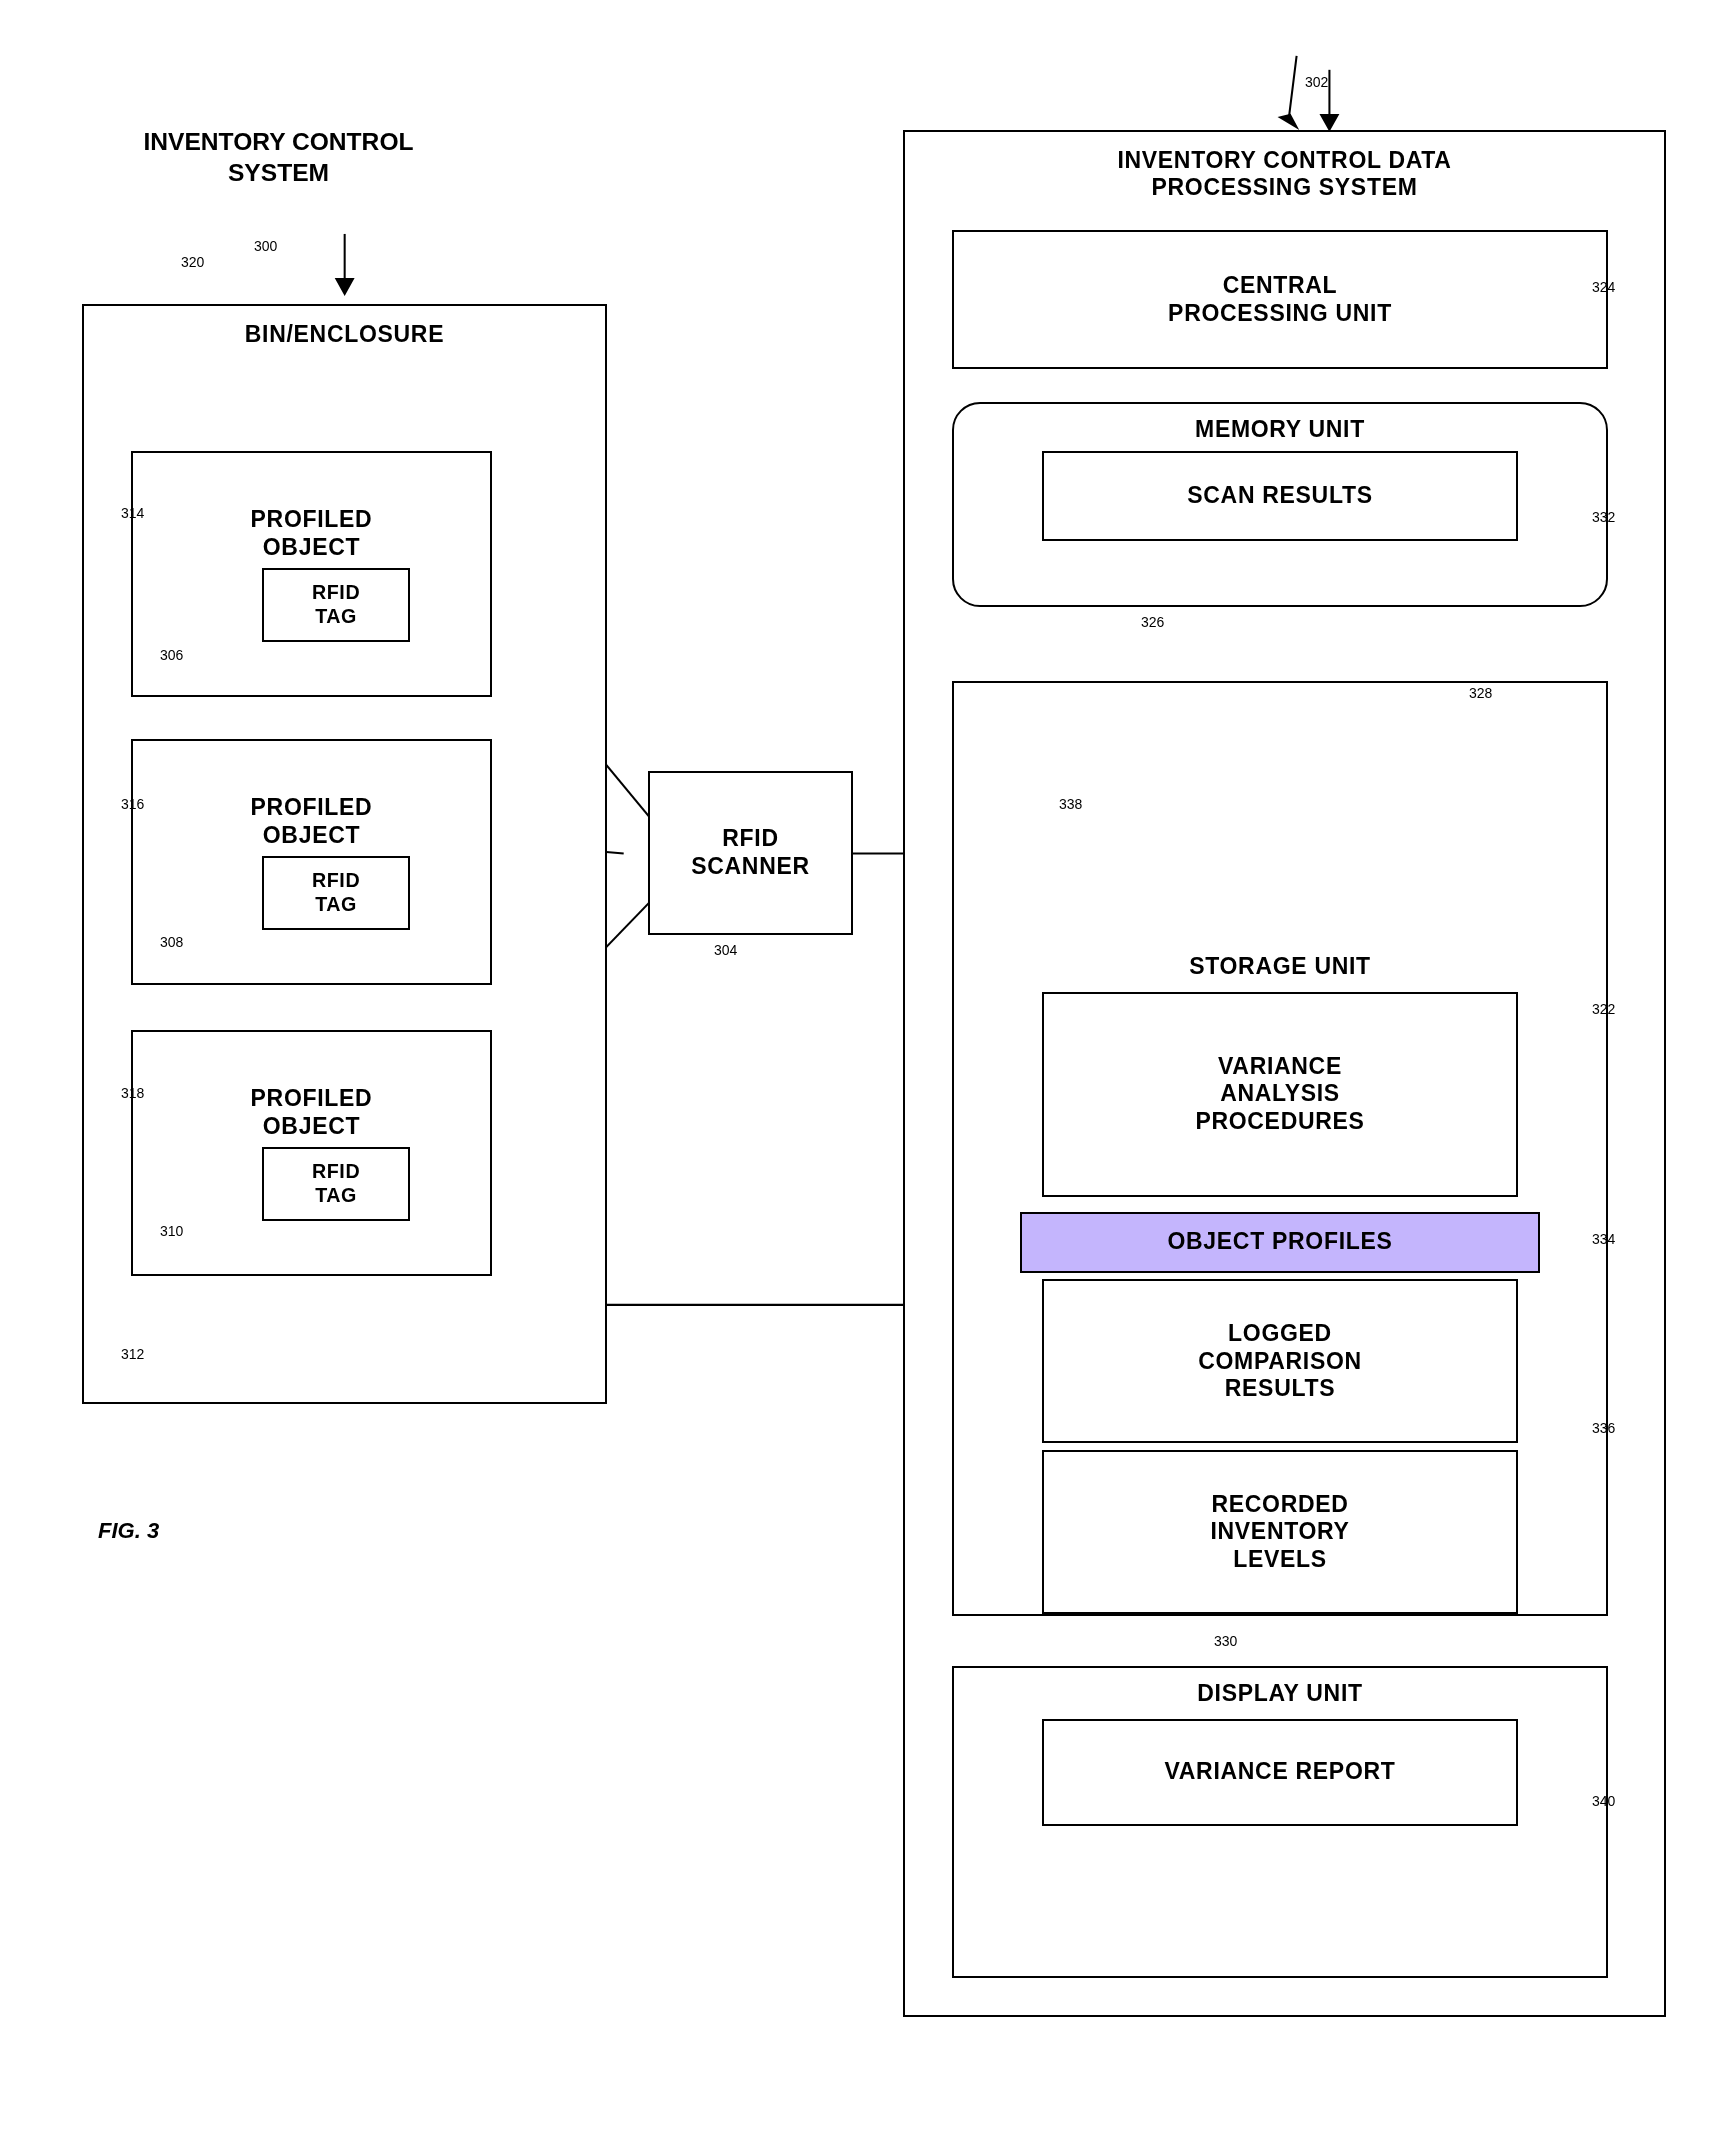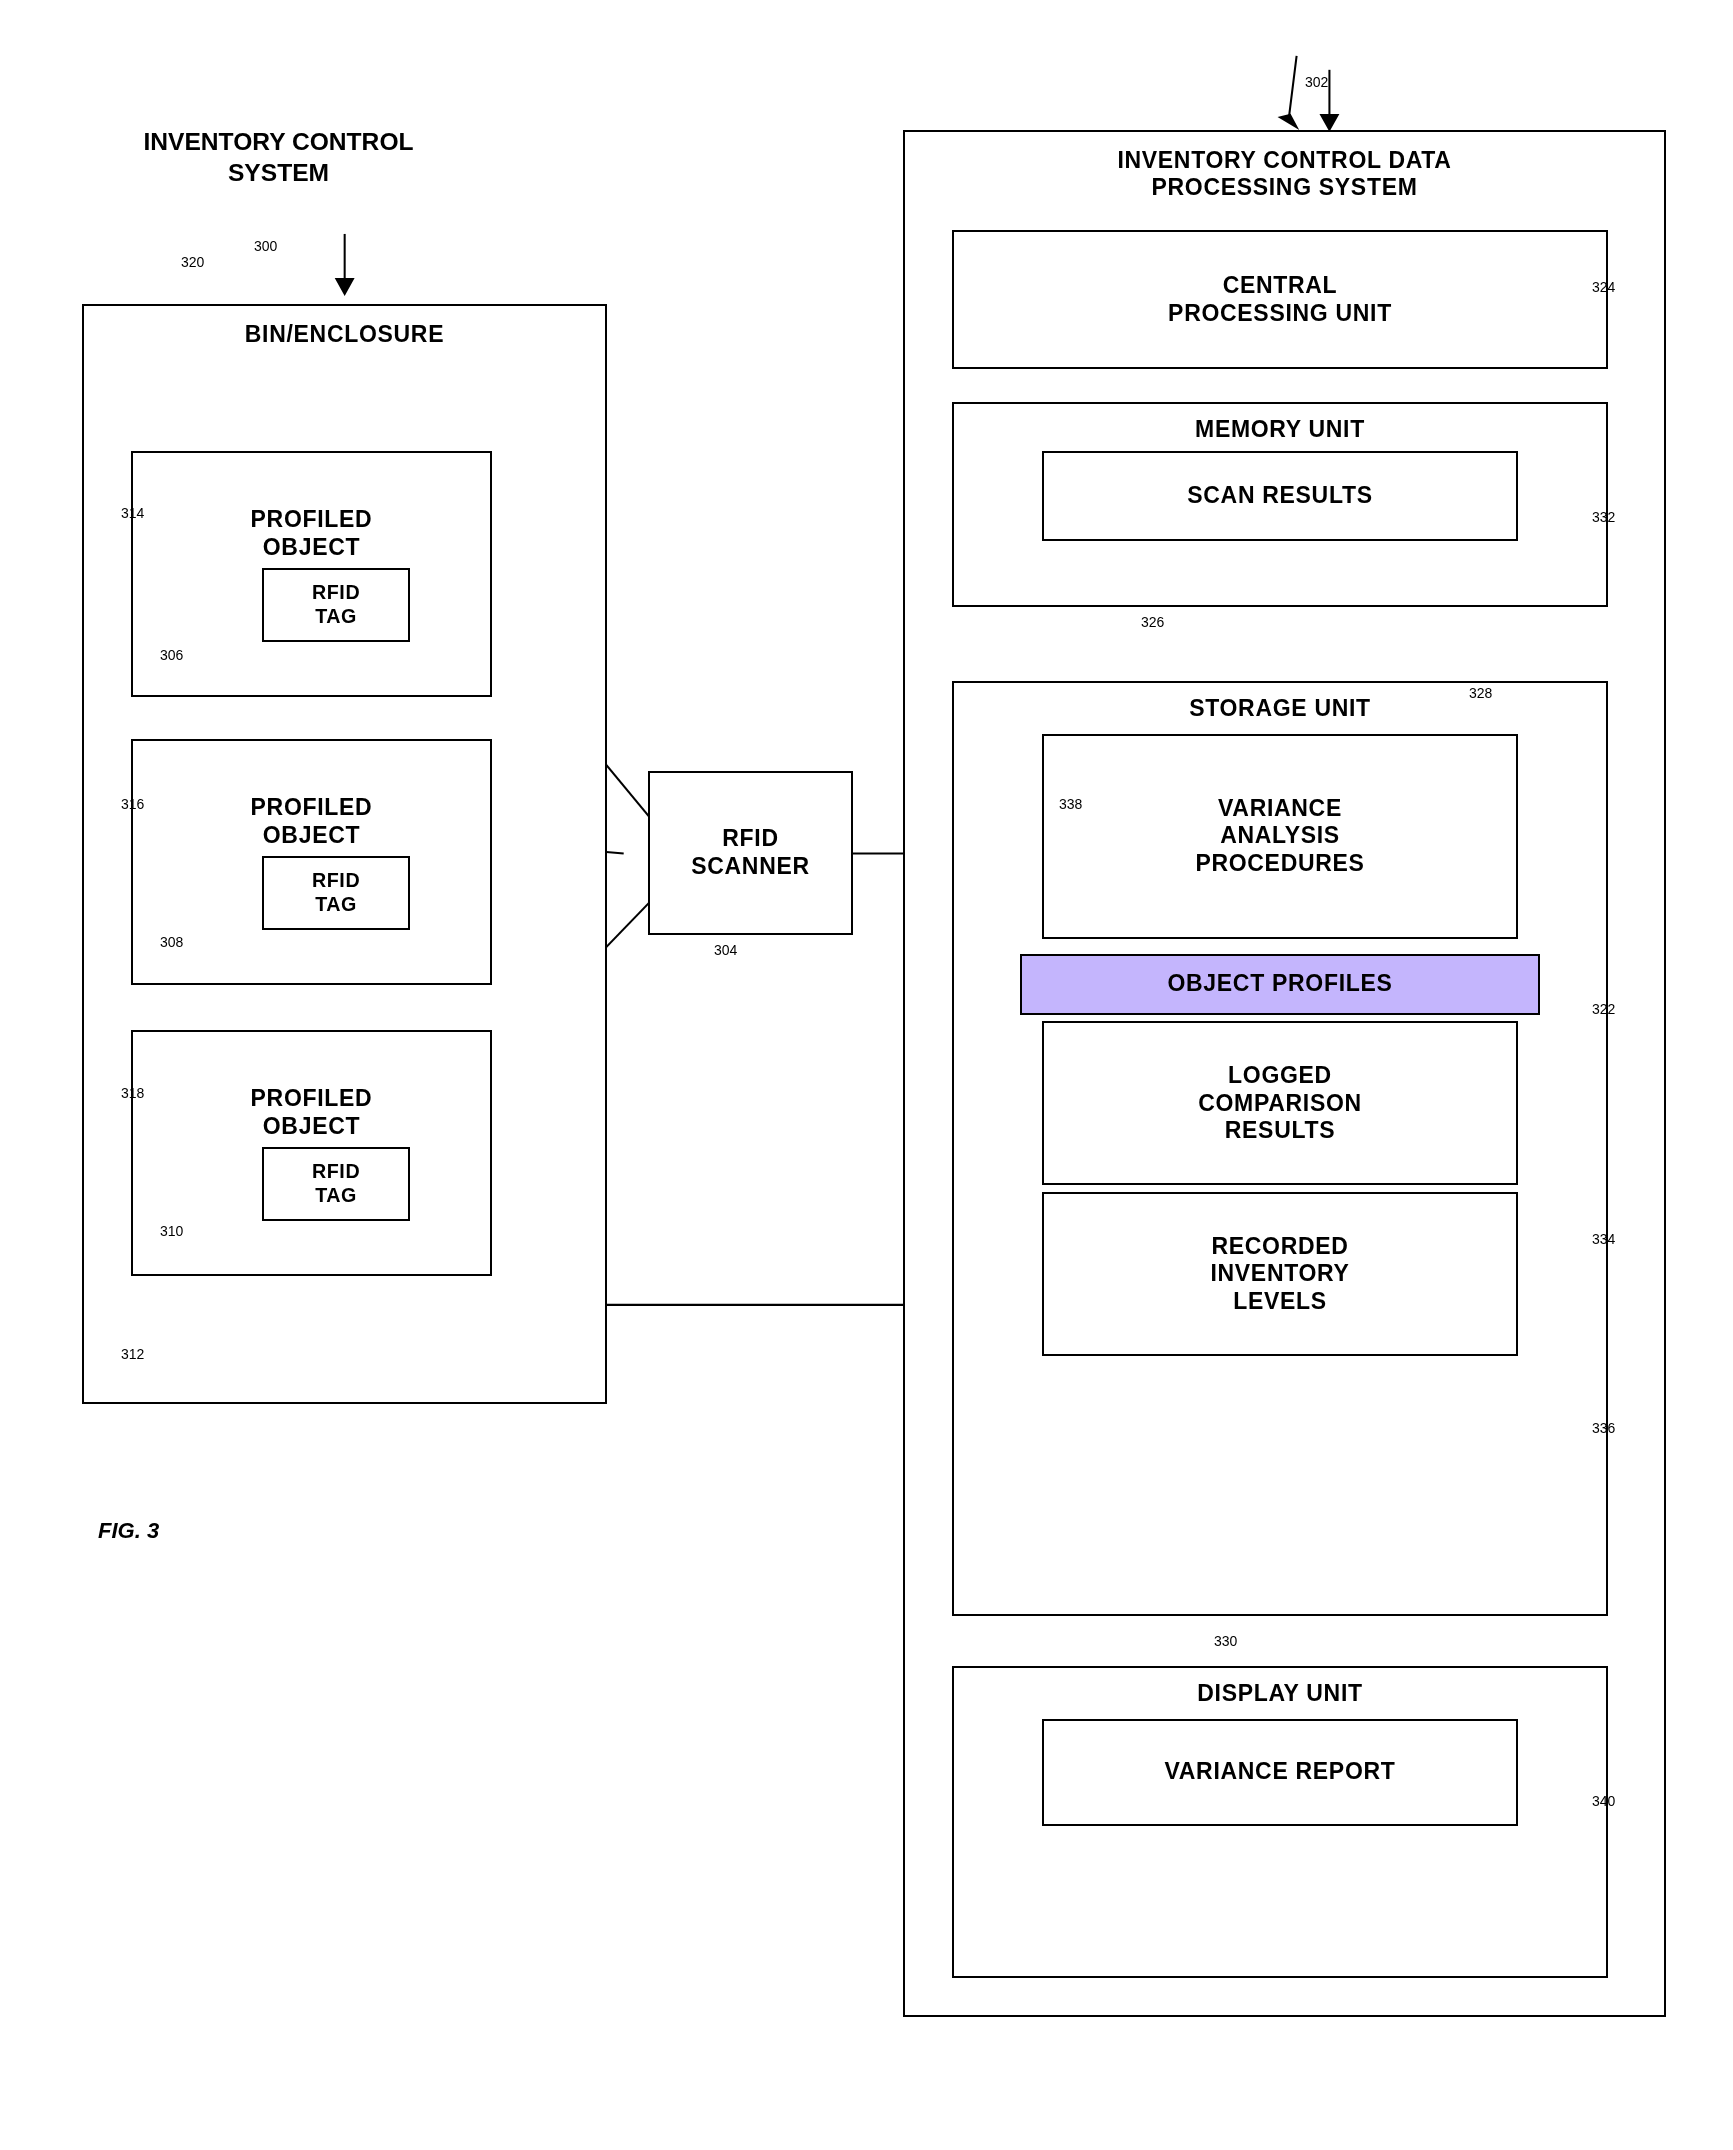--- a/index.html
+++ b/index.html
@@ -197,33 +197,33 @@
 
   <div class="ref-num" style="left:1305px; top:74px;">302</div>
 
   <div class="box" style="left:952px; top:230px; width:656px; height:139px;">
     <span class="box-label" style="white-space:pre-line;">CENTRAL
 PROCESSING UNIT</span>
   </div>
 
   <div class="ref-num" style="left:1592px; top:279px;">324</div>
 
-  <div class="box" style="left:952px; top:402px; width:656px; height:205px; justify-content:flex-start; padding-top:11.5px;">
+  <div class="box" style="left:952px; top:402px; width:656px; height:205px; justify-content:flex-start; padding-top:11.5px;border-radius:28px;">
     <span class="box-label">MEMORY UNIT</span>
 
     <div class="box" style="position:relative; width:476px; height:90px; margin-top:8.2px;">
       <span class="box-label">SCAN RESULTS</span>
     </div>
   </div>
 
   <div class="ref-num" style="left:1592px; top:509px;">332</div>
 
   <div class="ref-num" style="left:1141px; top:614px;">326</div>
 
-  <div class="box" style="left:952px; top:681px; width:656px; height:935px; justify-content:flex-start; padding-top:11.5px;">
+  <div class="box" style="left:952px; top:681px; width:656px; height:935px; justify-content:flex-end; padding-top:11.5px;">
     <span class="box-label">STORAGE UNIT</span>
 
     <div class="box" style="position:relative; width:476px; height:205px; margin-top:11.5px;">
       <span class="box-label" style="white-space:pre-line;">VARIANCE
 ANALYSIS
 PROCEDURES</span>
     </div>
 
     <div style="position:relative; width:520px; padding:14.8px 8.2px; margin-top:15px; border:2.5px solid #000; background:#c4b5fd; text-align:center;">
       <span class="box-label">OBJECT PROFILES</span>

